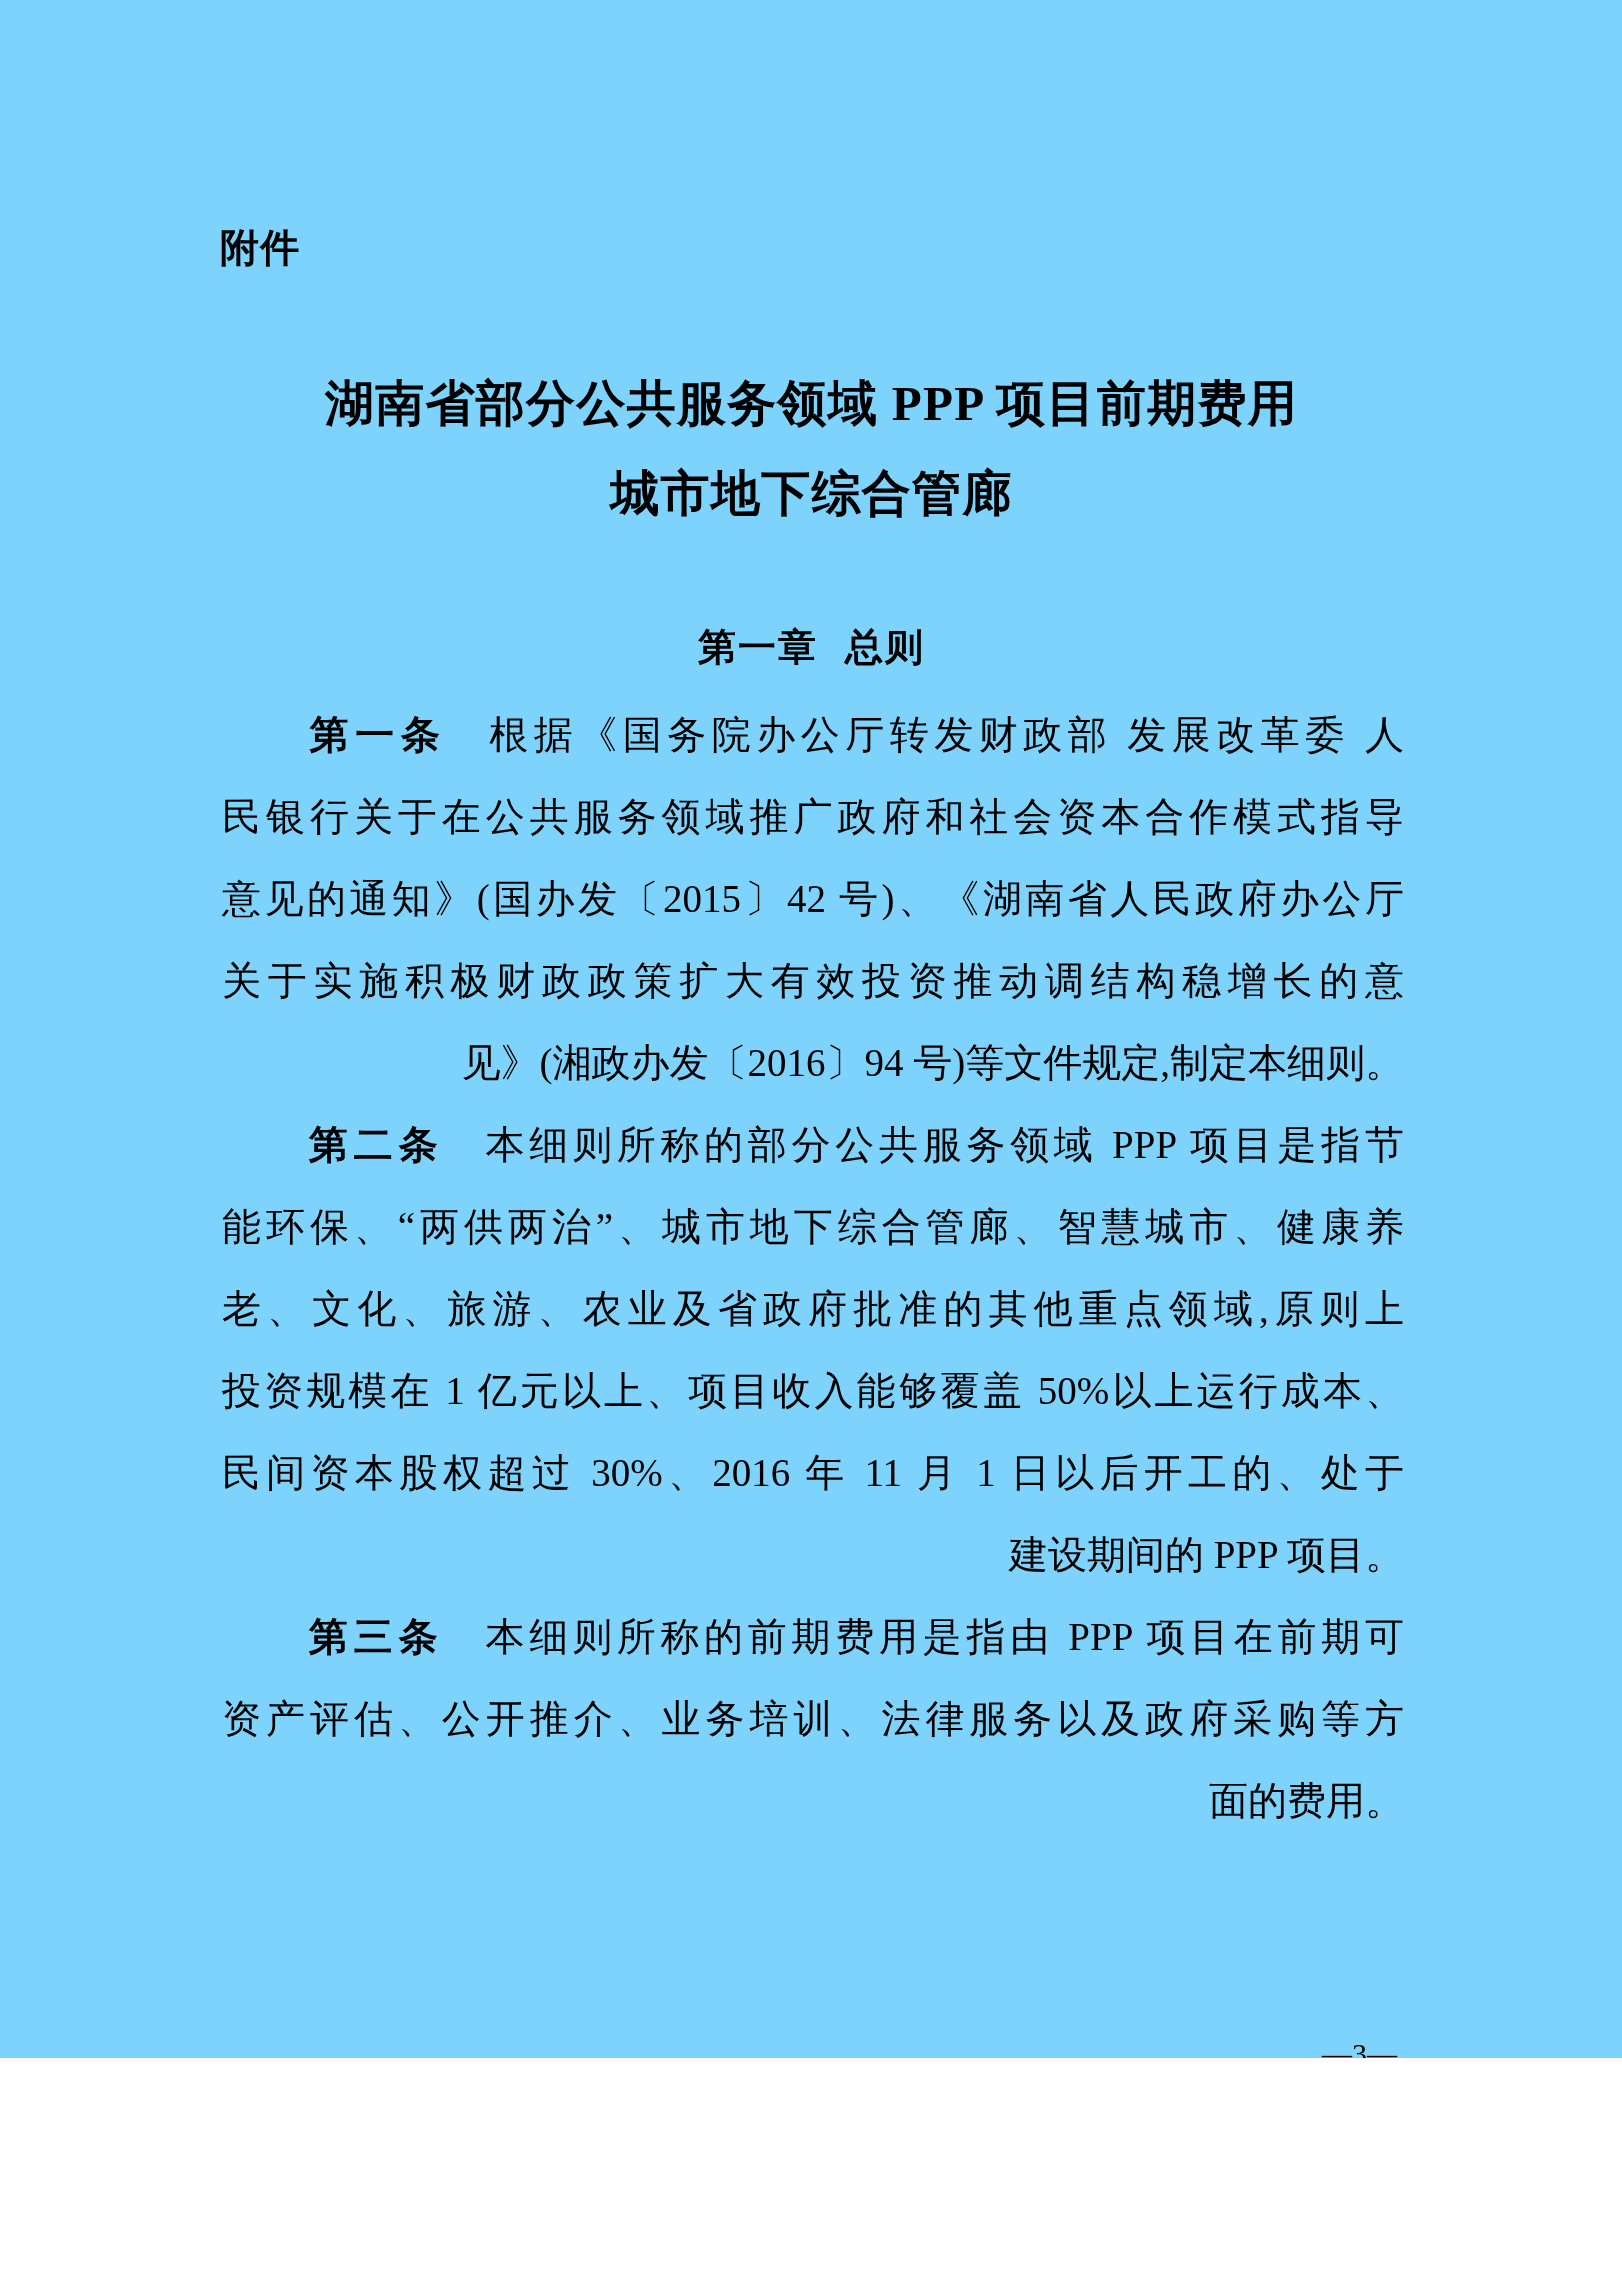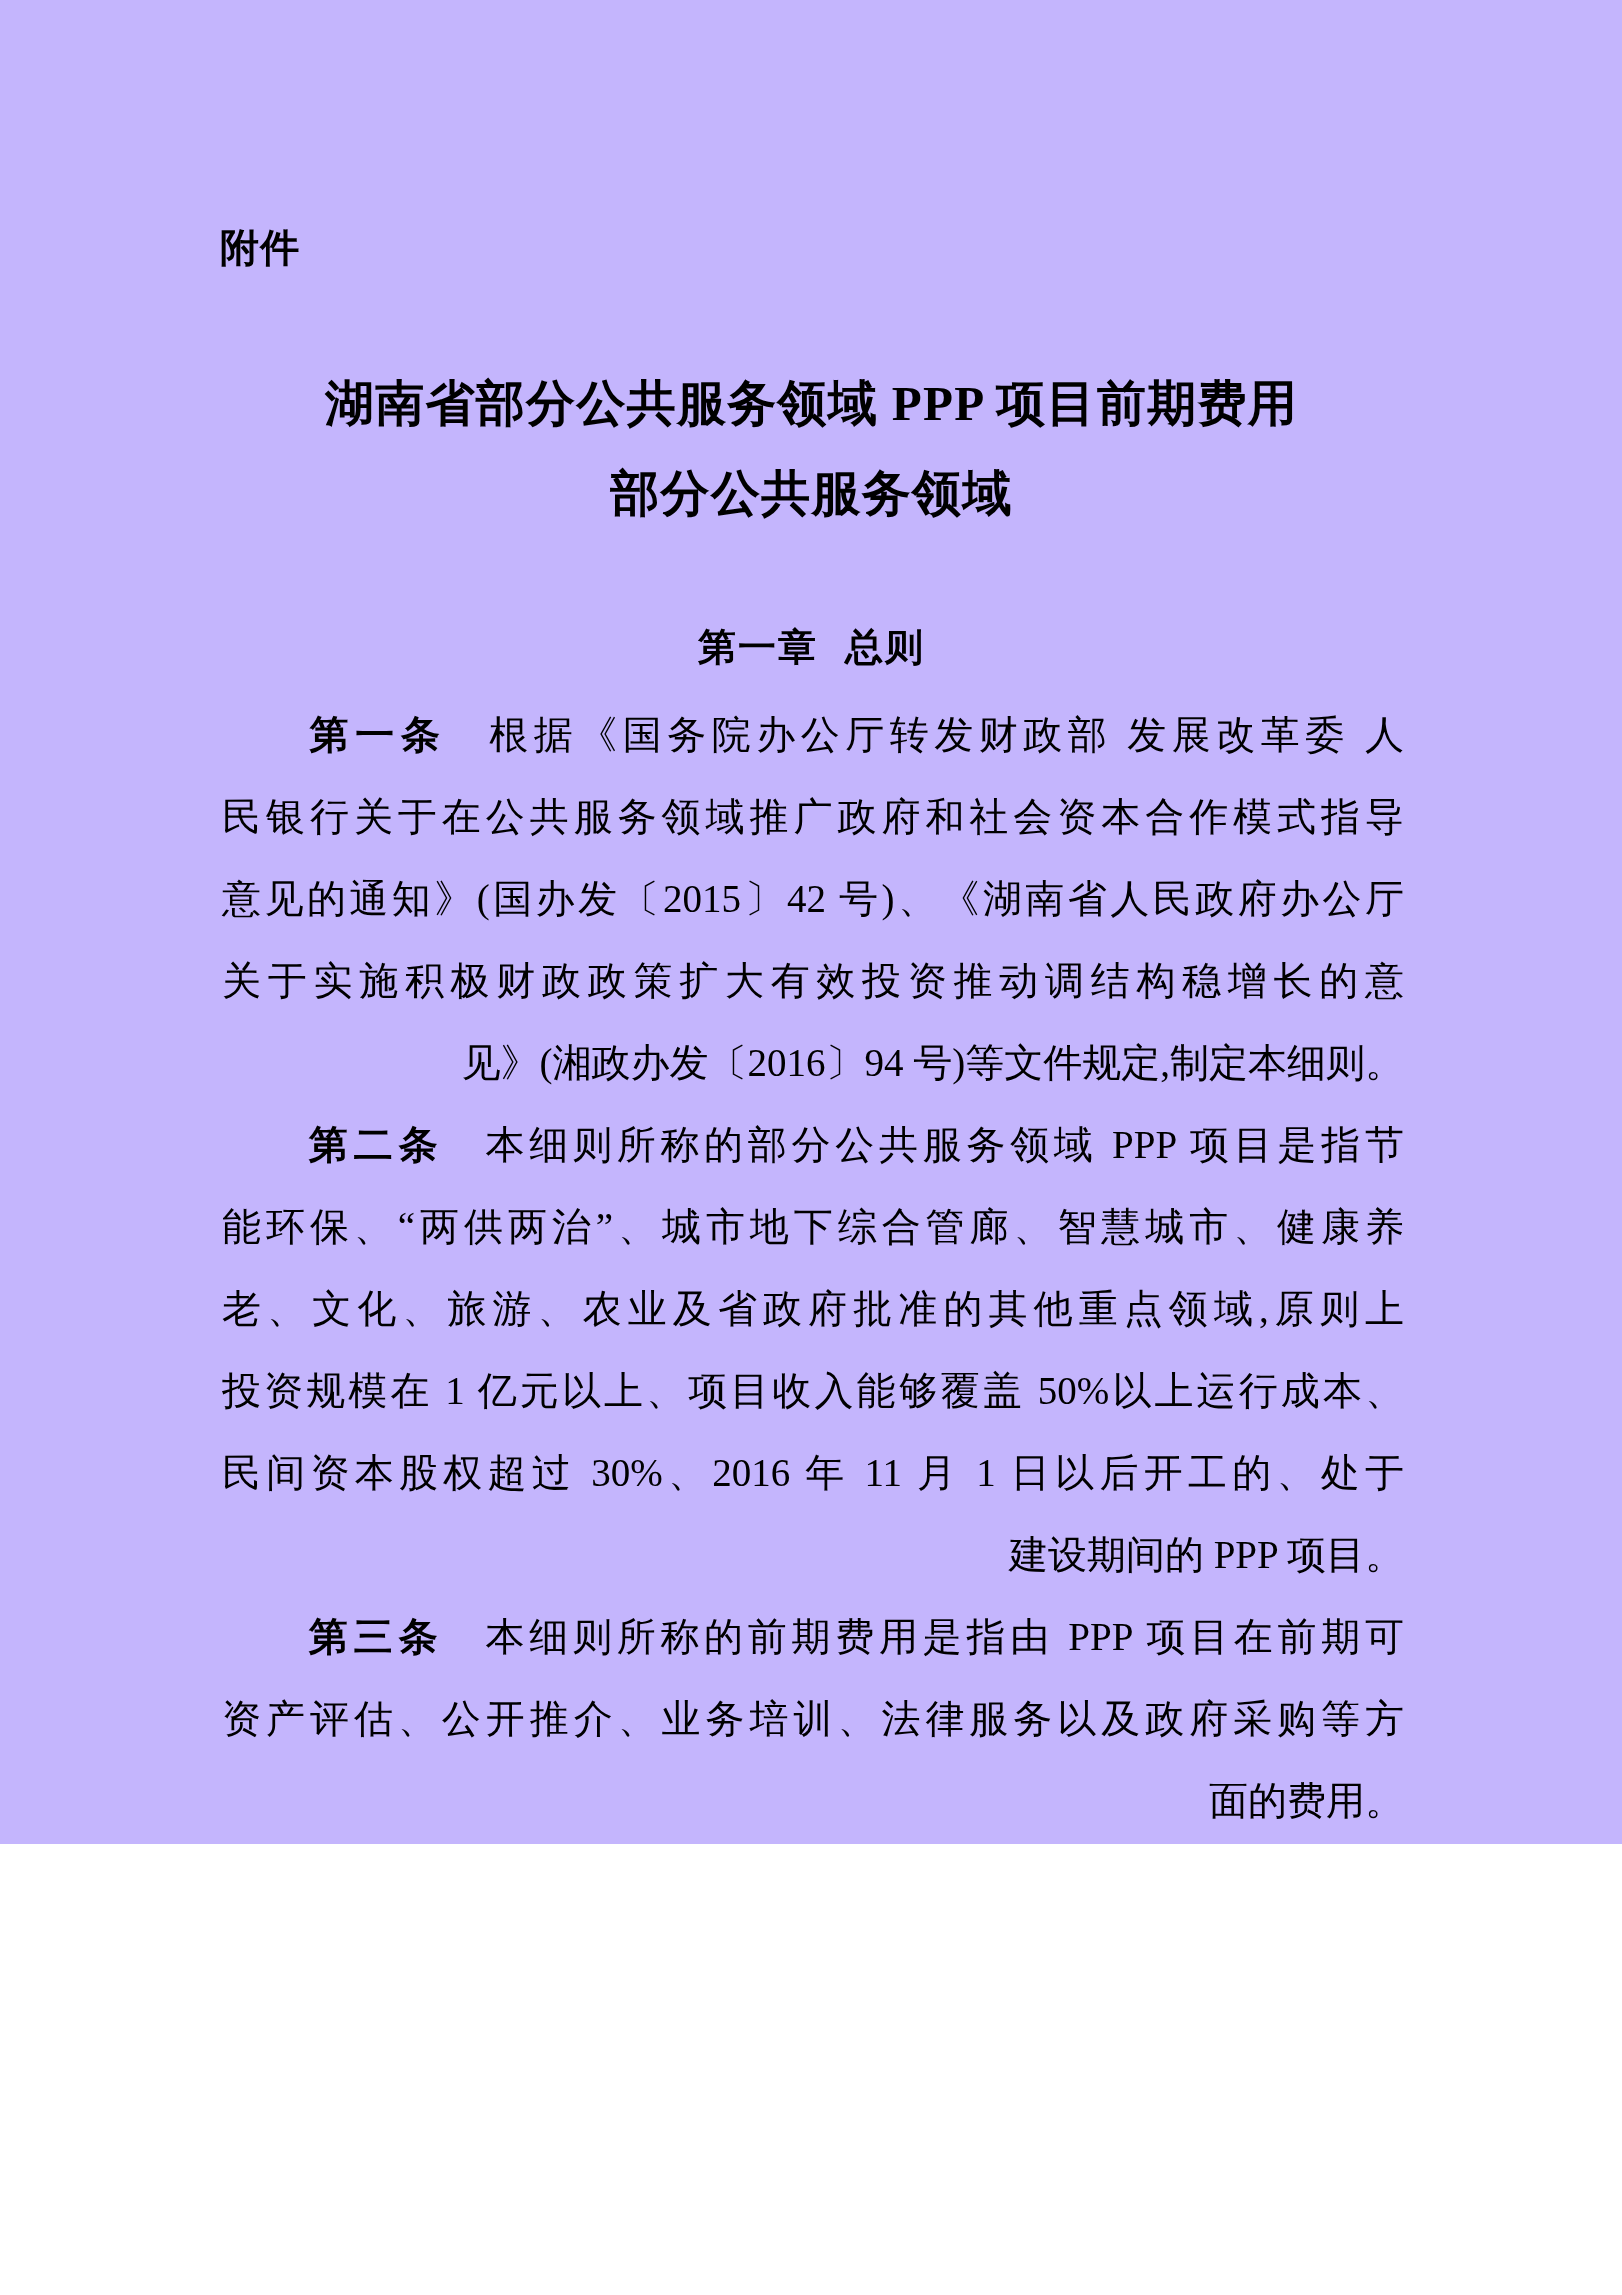--- a/index.html
+++ b/index.html
@@ -1,21 +1,21 @@
 <!DOCTYPE html>
 <html style="font-size:10.5px"><head>
 <meta charset="utf-8">
 <style>
   * { margin: 0; padding: 0; box-sizing: border-box; }
   html, body { background: #ffffff; }
   .page {
     position: relative;
     width: 1623px;
-    height: 1844px;
-    background: #c4b5fd;
+    height: 2058px;
+    background: #7dd3fc;
     color: #000000;
     font-family: "Liberation Serif", serif;
     overflow: hidden;
   }
   .attachment {
     position: absolute;
     left: 220px;
     top: 226px;
     font-size: 39px;
     line-height: 44px;
@@ -88,21 +88,21 @@
   }
 </style>
 </head>
 <body>
 
 <div class="page">
 
   <div class="attachment">附件</div>
 
   <div class="title-line t1">湖南省部分公共服务领域 PPP 项目前期费用</div>
-  <div class="title-line t2">部分公共服务领域</div>
+  <div class="title-line t2">城市地下综合管廊</div>
 
   <div class="chapter">第一章 总则</div>
 
   <div class="body-text">
 
     <div class="bline jl"><span class="ind"></span><span class="lbl">第一条</span><span class="gap"></span><span>根据《国务院办公厅转发财政部 发展改革委 人</span></div>
     <div class="bline jl">民银行关于在公共服务领域推广政府和社会资本合作模式指导</div>
     <div class="bline jl">意见的通知》(国办发〔2015〕42 号)、《湖南省人民政府办公厅</div>
     <div class="bline jl">关于实施积极财政政策扩大有效投资推动调结构稳增长的意</div>
     <div class="bline nj">见》(湘政办发〔2016〕94 号)等文件规定,制定本细则。</div>

